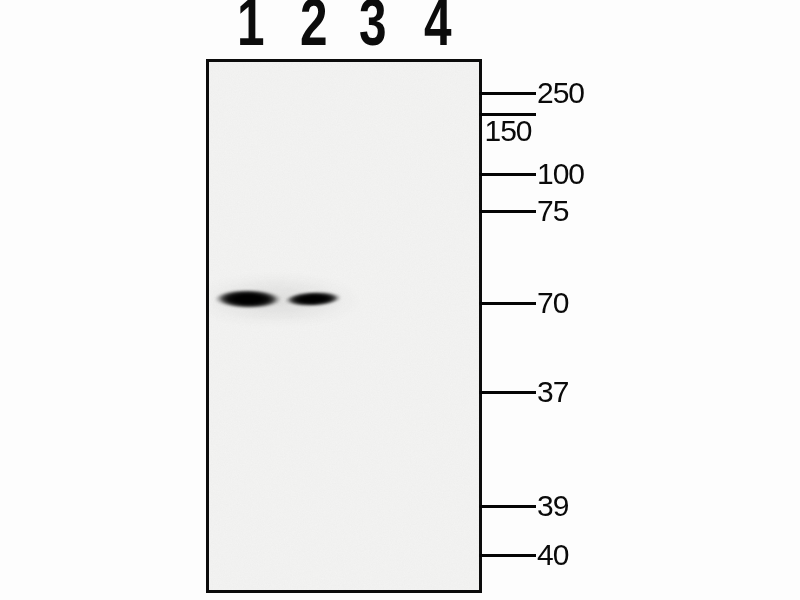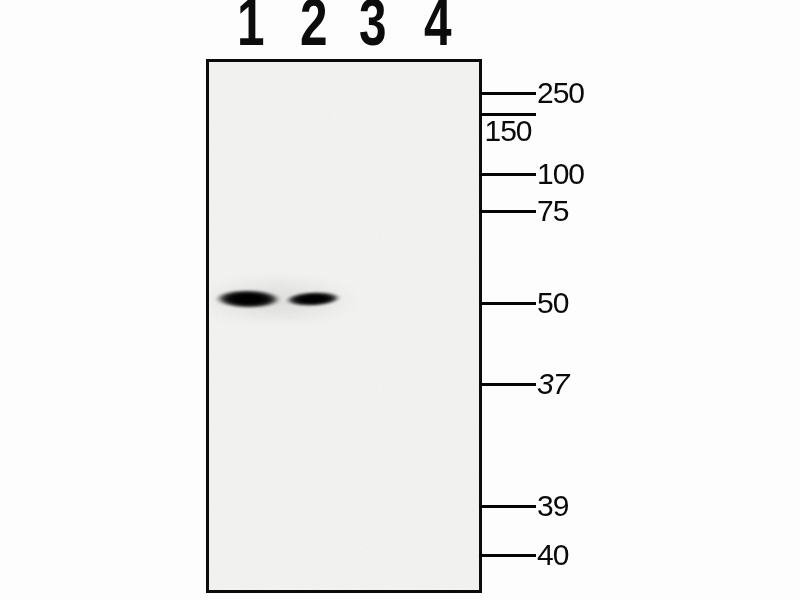--- a/index.html
+++ b/index.html
@@ -75,21 +75,21 @@
     left: 479px;
     height: 40px;
     display: flex;
     align-items: center;
   }
   .row-250 { top: 73px; }
   .row-150 { top: 113px; flex-direction: column; }
   .row-100 { top: 154px; }
   .row-75  { top: 191px; }
   .row-50  { top: 283px; }
-  .row-37  { top: 364px; font-style: italic; }
+  .row-37  { top: 372px; }
   .row-25  { top: 486px; }
   .row-20  { top: 535px; }
   .tick {
     width: 57px; height: 3px;
     background: #050505;
     flex: 0 0 auto;
   }
   .mw-label {
     font-size: 30px;
     line-height: 1;
@@ -135,21 +135,21 @@
     <div class="ladder-row row-100">
       <div class="tick"></div>
       <span class="mw-label">100</span>
     </div>
     <div class="ladder-row row-75">
       <div class="tick"></div>
       <span class="mw-label">75</span>
     </div>
     <div class="ladder-row row-50">
       <div class="tick"></div>
-      <span class="mw-label">50</span>
+      <span class="mw-label">70</span>
     </div>
     <div class="ladder-row row-37">
       <div class="tick"></div>
       <span class="mw-label">37</span>
     </div>
     <div class="ladder-row row-25">
       <div class="tick"></div>
       <span class="mw-label">39</span>
     </div>
     <div class="ladder-row row-20">

